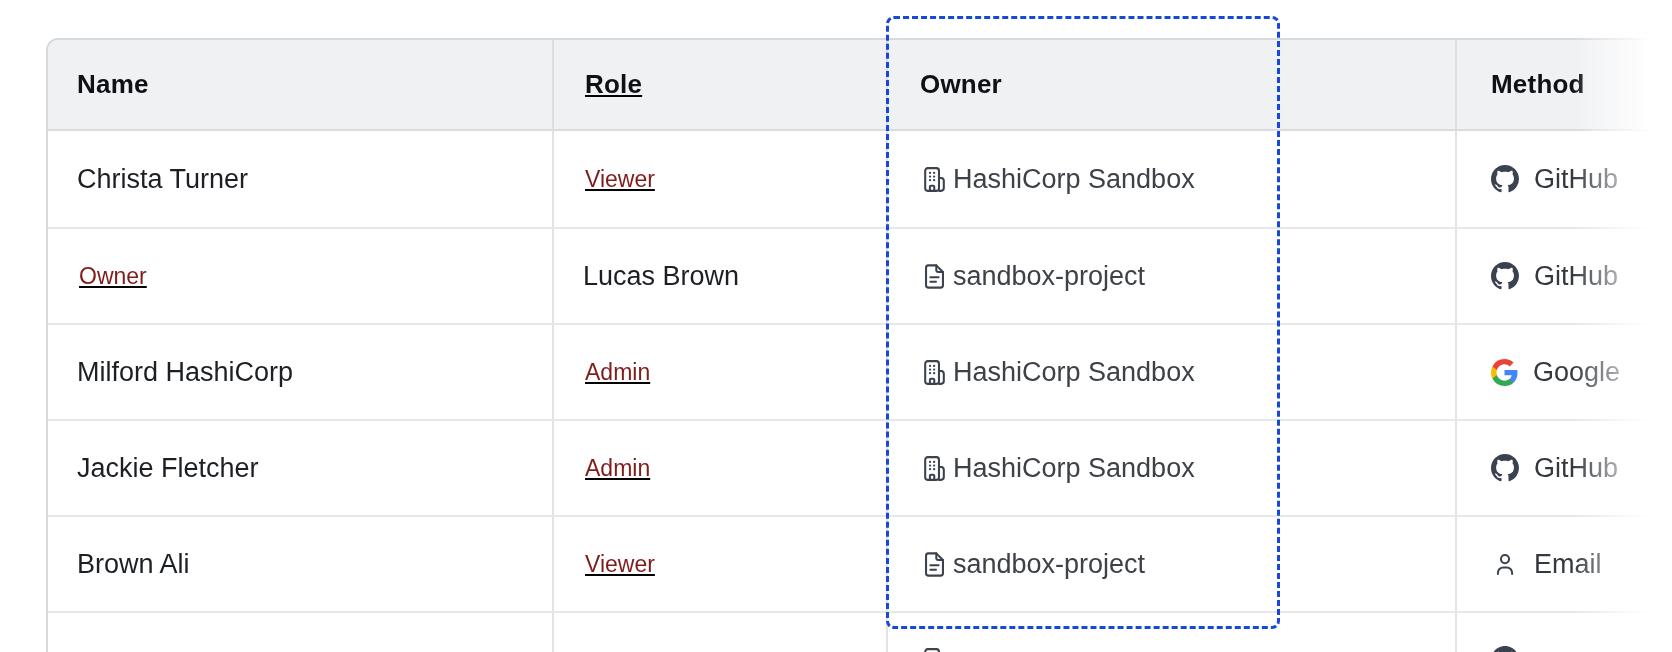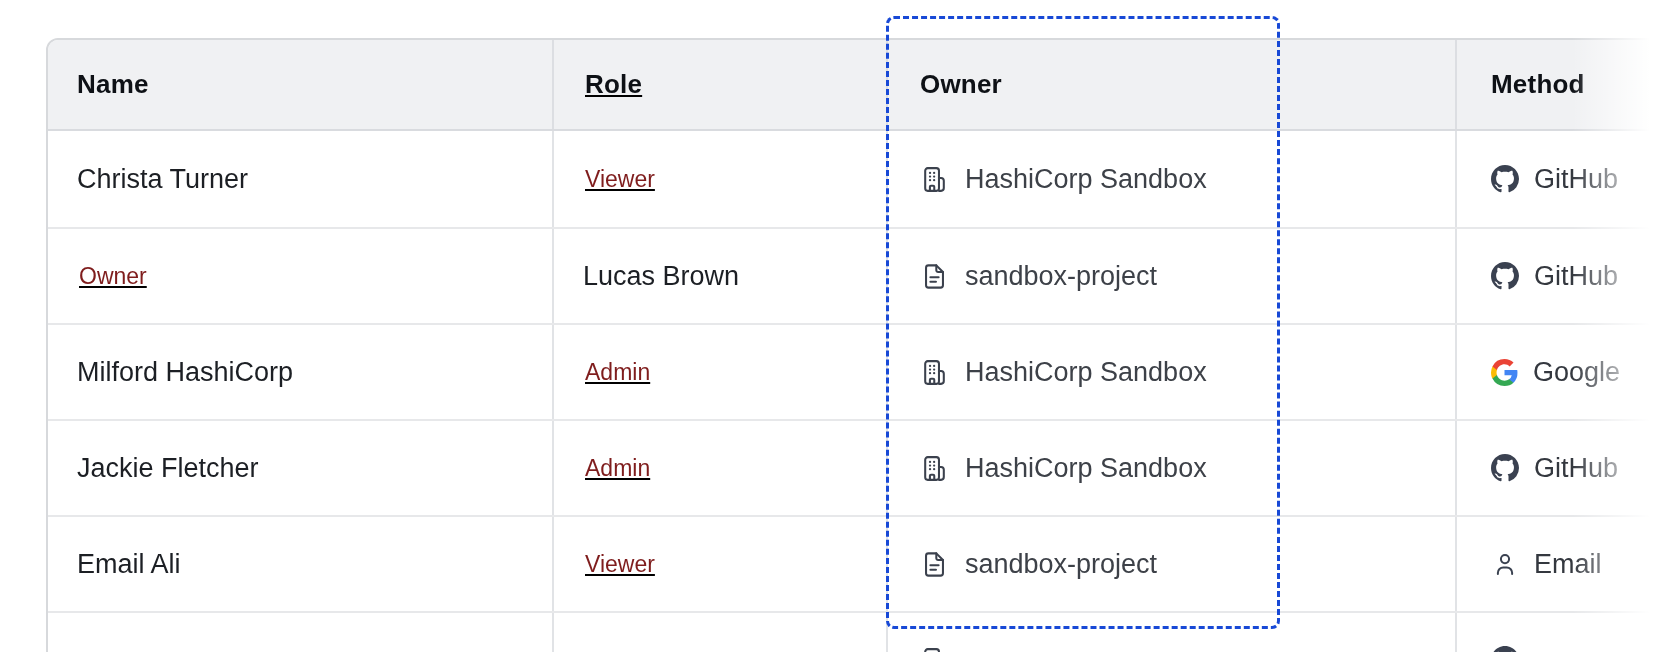--- a/index.html
+++ b/index.html
@@ -37,21 +37,21 @@
   .cell.c-method{padding-left:34px;}
   .cell:not(:last-child){border-right:2px solid #e1e3e6;}
   .trow.header .cell:not(:last-child){border-right:2px solid #dcdee2;}
 
   .hlabel{font-size:26px;font-weight:700;color:#0e1116;letter-spacing:.2px;}
   .name-link{
     font-size:27px;color:#1c1f24;
     text-decoration-thickness:2px;text-underline-offset:7px;cursor:pointer;
   }
   .role-text{font-size:23px;color:#7f1d1d;}
-  .scope-text{font-size:27px;color:#3d4148;margin-left:16px;}
+  .scope-text{font-size:27px;color:#3d4148;margin-left:4px;}
   .method-text{font-size:27px;color:#34383f;margin-left:15px;}
   .icon{flex:0 0 auto;display:inline-flex;}
   .icon svg{display:block;}
 
   
   .scope-highlight{
     position:absolute;left:886px;top:16px;width:394px;height:613px;
     border:3px dashed #1849d6;border-radius:8px;
     pointer-events:none;box-sizing:border-box;
   }
@@ -209,21 +209,21 @@
           <span class="icon">
             <svg width="28" height="28" viewBox="0 0 16 16">
               <path fill="#3a4150" fill-rule="evenodd" d="M8 0C3.58 0 0 3.58 0 8c0 3.54 2.29 6.53 5.47 7.59.4.07.55-.17.55-.38 0-.19-.01-.82-.01-1.49-2.01.37-2.53-.49-2.69-.94-.09-.23-.48-.94-.82-1.13-.28-.15-.68-.52-.01-.53.63-.01 1.08.58 1.23.82.72 1.21 1.87.87 2.33.66.07-.52.28-.87.51-1.07-1.78-.2-3.64-.89-3.64-3.95 0-.87.31-1.59.82-2.15-.08-.2-.36-1.02.08-2.12 0 0 .67-.21 2.2.82.64-.18 1.32-.27 2-.27s1.36.09 2 .27c1.53-1.04 2.2-.82 2.2-.82.44 1.1.16 1.92.08 2.12.51.56.82 1.27.82 2.15 0 3.07-1.87 3.75-3.65 3.95.29.25.54.73.54 1.48 0 1.07-.01 1.93-.01 2.2 0 .21.15.46.55.38A8.01 8.01 0 0 0 16 8c0-4.42-3.58-8-8-8z"></path>
             </svg>
           </span>
           <span class="method-text">GitHub</span>
         </div>
       </div>
       <div class="trow body">
         <div class="cell">
-          <a class="name-link">Email Ali</a>
+          <a class="name-link">Brown Ali</a>
         </div>
         <div class="cell c-role">
           <span class="role-text">Viewer</span>
         </div>
         <div class="cell c-scope">
           <span class="icon">
             <svg width="29" height="29" viewBox="0 0 24 24" fill="none" stroke="#3b414d" stroke-width="1.7" stroke-linecap="round" stroke-linejoin="round">
               <path d="M13.5 2.8H7a2 2 0 0 0-2 2v14.4a2 2 0 0 0 2 2h10a2 2 0 0 0 2-2V8.3l-5.5-5.5Z"></path>
               <path d="M13.5 2.8v4a1.5 1.5 0 0 0 1.5 1.5h4"></path>
               <line x1="8.6" y1="12.7" x2="15.4" y2="12.7"></line>

